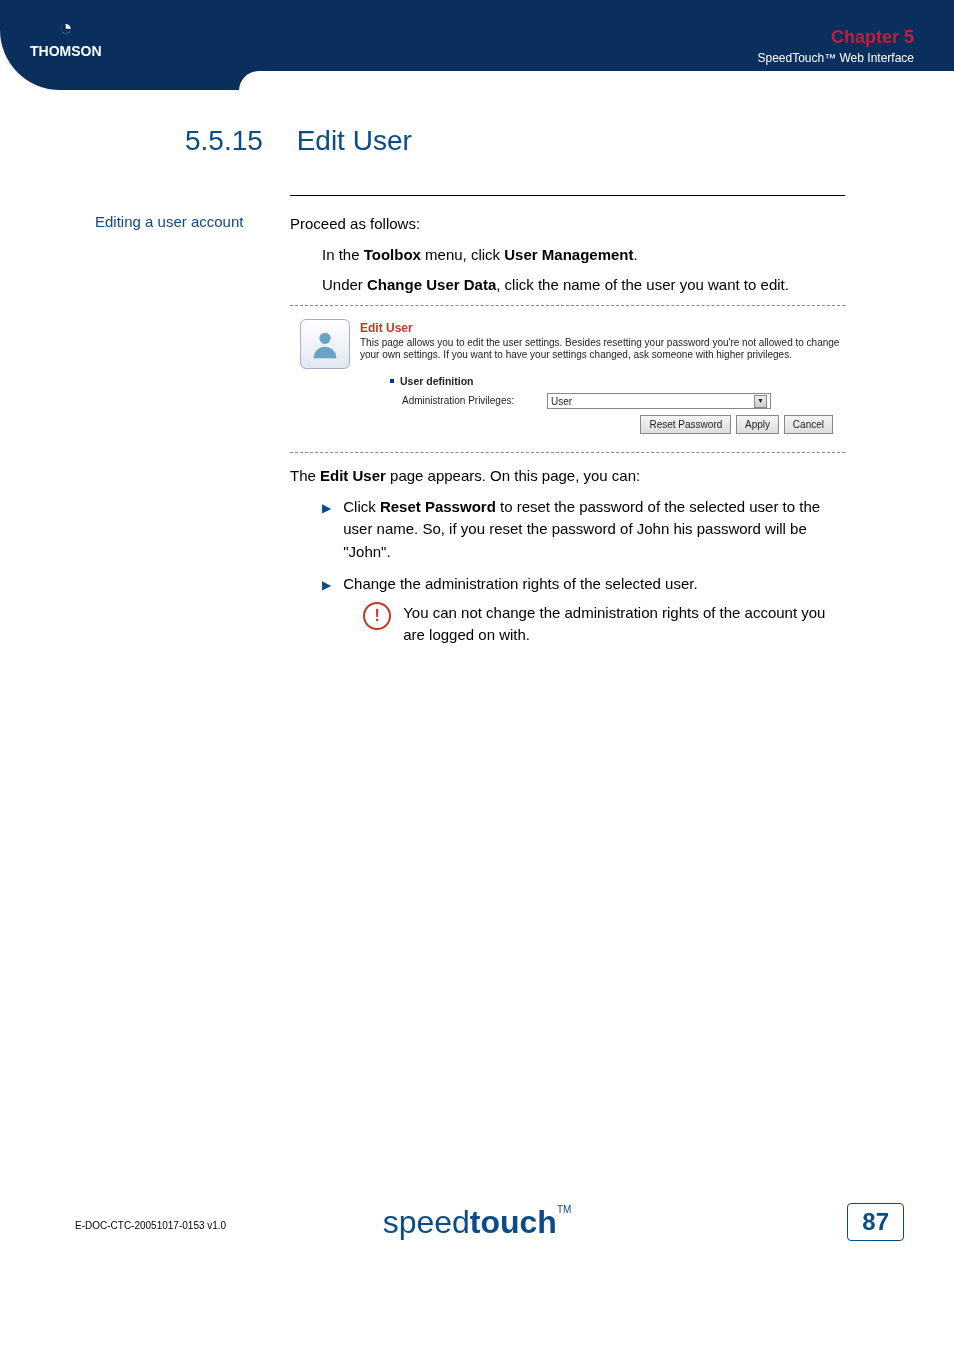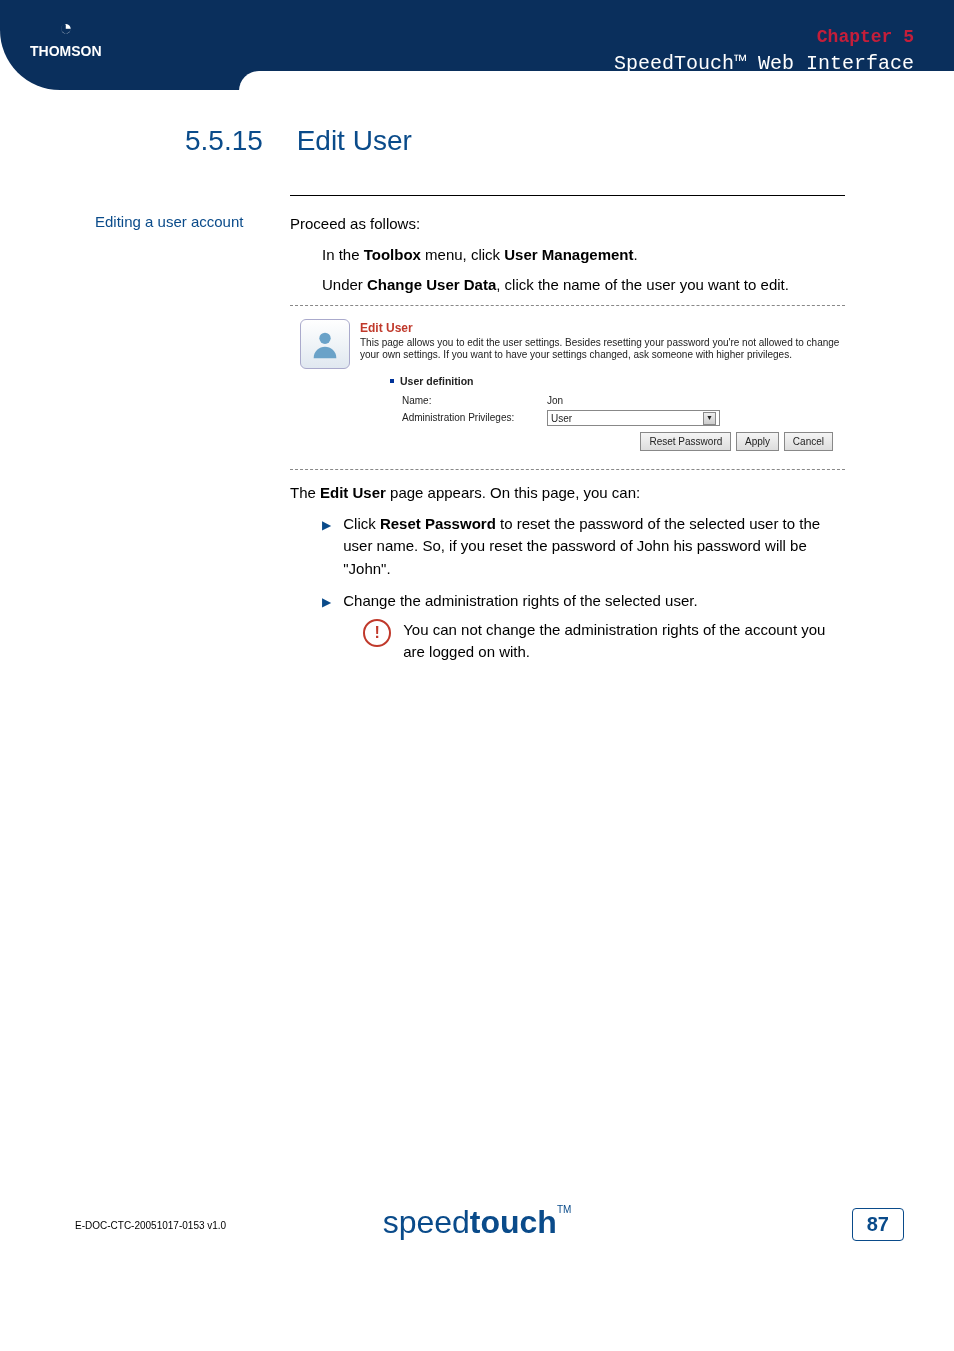--- a/index.html
+++ b/index.html
@@ -31,30 +31,29 @@
     font-size: 22px;
     display: block;
     margin-bottom: 2px;
   }
   .header-right {
     position: absolute;
     right: 40px;
     top: 25px;
     text-align: right;
     line-height: 1.4;
-    font-family: Liberation Mono, monospace;
   }
   .chapter-title {
     color: #c41e3a;
     font-weight: bold;
     font-size: 18px;
   }
   .chapter-sub {
     color: #fff;
-    font-size: 20px;
+    font-size: 12px;
   }
   .header-bar::after {
     content: "";
     position: absolute;
     right: 0;
     bottom: -1px;
     background: #fff;
     height: 20px;
     width: 75%;
     border-radius: 20px 0 0 0;
@@ -119,21 +118,21 @@
   .sq-bullet { width: 4px; height: 4px; background: #003399; }
   .ud-title { font-weight: bold; font-size: 10.5px; }
   .form-row { display: flex; margin: 2px 0 2px 12px; font-size: 10px; }
   .form-label { width: 145px; }
   .form-val { }
   .select-box {
     border: 1px solid #888;
     background: #fff;
     font-size: 10px;
     padding: 0 3px;
-    width: 173px;
+    width: 224px;
     display: inline-flex;
     justify-content: space-between;
     align-items: center;
     height: 16px;
   }
   .select-box .caret {
     width: 13px; height: 13px;
     background: linear-gradient(#eee,#ccc);
     border: 1px solid #888;
     display: inline-flex; align-items: center; justify-content: center;
@@ -188,21 +187,21 @@
   .footer-logo .tm { font-size: 10px; vertical-align: top; }
   .page-num-box {
     position: absolute;
     right: 50px;
     bottom: 0;
     border: 1.5px solid #0a4b8a;
     border-radius: 4px;
     padding: 4px 14px;
     color: #0a4b8a;
     font-weight: bold;
-    font-size: 20px;
+    font-size: 24px;
   }
 </style>
 </head>
 <body>
 
 <div class="header-bar">
   <div class="thomson-logo">
     <span class="icon">◔</span>
     <span>THOMSON</span>
   </div>
@@ -241,24 +240,20 @@
           <path d="M4 22 c0-5 4-8 8-8 s8 3 8 8 z" fill="#6aa2c8"></path>
         </svg>
     </div>
     <div class="embed-right">
       <div class="embed-title">Edit User</div>
       <div class="embed-desc">This page allows you to edit the user settings. Besides resetting your password you're not allowed to change your own settings. If you want to have your settings changed, ask someone with higher privileges.</div>
       <div class="user-def-block">
         <div class="bullet-line">
           <span class="sq-bullet"></span>
           <span class="ud-title">User definition</span>
-        </div>
-        <div class="form-row">
-          <span class="form-label">Name:</span>
-          <span class="form-val">Jon</span>
         </div>
         <div class="form-row">
           <span class="form-label">Administration Privileges:</span>
           <span class="select-box">
             <span>User</span>
             <span class="caret">▼</span>
           </span>
         </div>
         <div class="btn-row">
           <span class="mini-btn">Reset Password</span>

